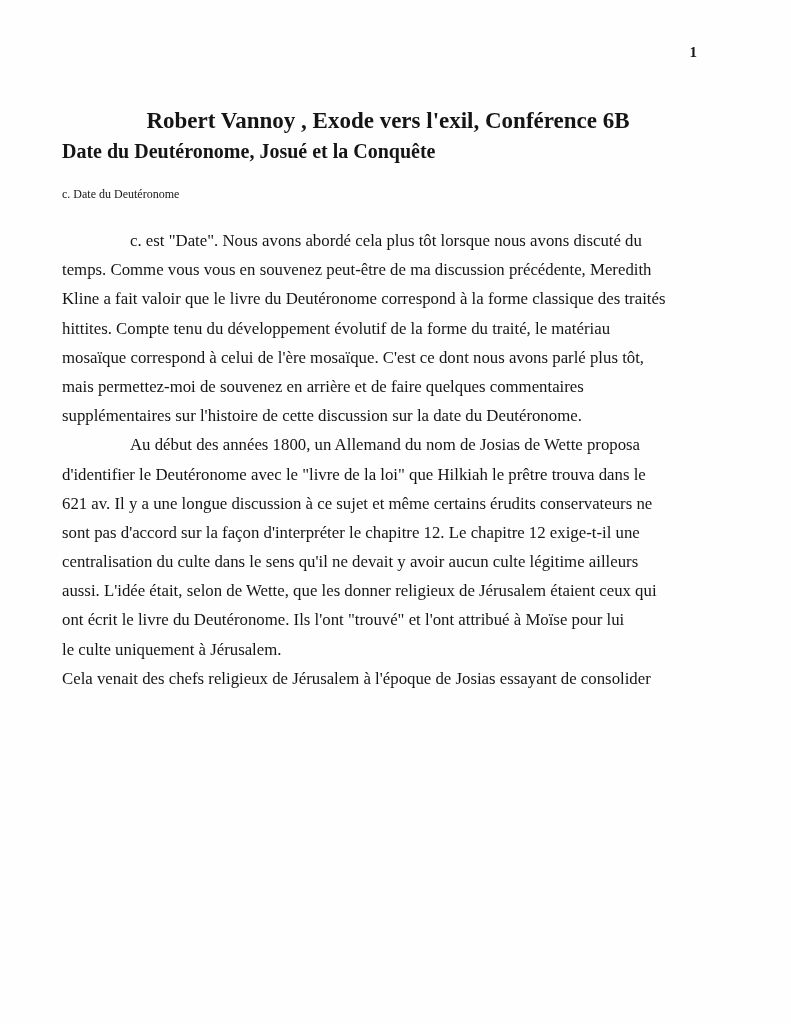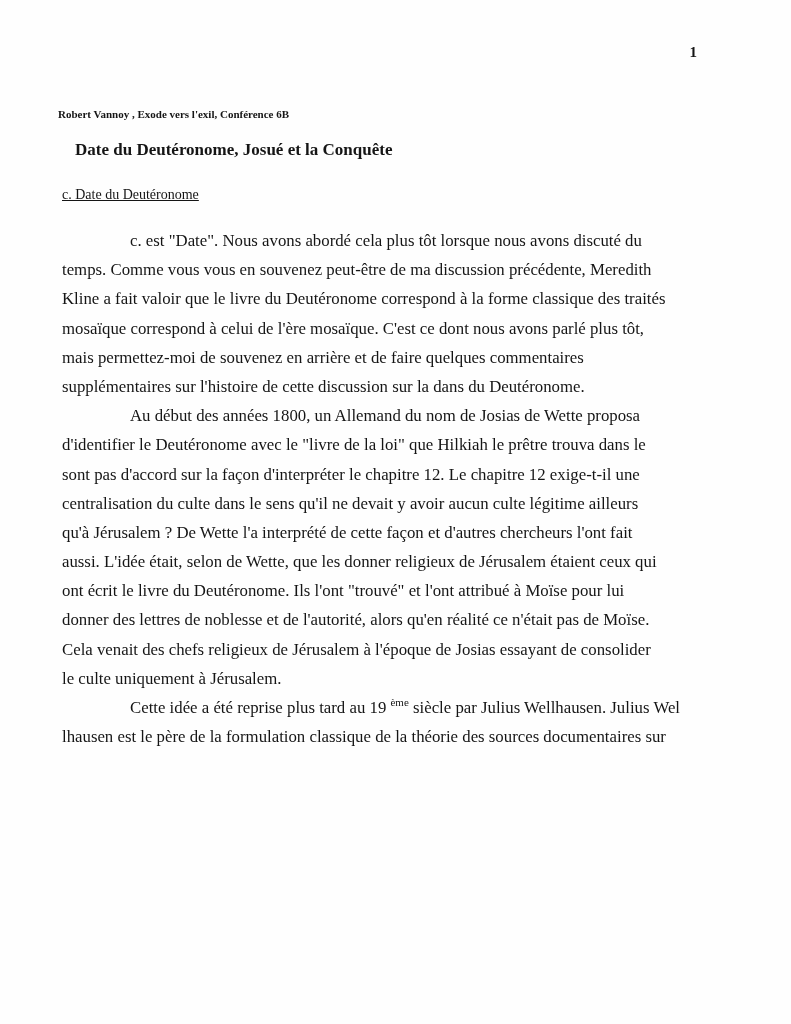--- a/index.html
+++ b/index.html
@@ -15,43 +15,41 @@
   .page-number {
     position: absolute;
     top: 44px;
     right: 94px;
     font-size: 15px;
     font-weight: 700;
   }
   .title {
     position: absolute;
     top: 108px;
-    left: 58px;
+    left: 50px;
     width: 676px;
-    text-align: left;
+    text-align: center;
     font-weight: 700;
-    font-size: 11px;
+    font-size: 23px;
     white-space: nowrap;
   }
   .subtitle {
     position: absolute;
     top: 140px;
     left: 62px;
     font-weight: 700;
-    font-size: 17px;
+    font-size: 20px;
     white-space: nowrap;
-    margin-left: 13px;
   }
   .section {
     position: absolute;
     top: 187px;
     left: 62px;
-    font-size: 14px;
+    font-size: 12px;
     white-space: nowrap;
-    text-decoration: underline;
   }
   .doc-body {
     position: absolute;
     top: 226px;
     left: 62px;
     width: 690px;
     font-size: 16.8px;
   }
   .line {
     height: 29.2px;
@@ -77,37 +75,33 @@
   <div class="subtitle">Date du Deutéronome, Josué et la Conquête</div>
 
   <div class="section">c. Date du Deutéronome</div>
 
   <div class="doc-body">
 
     <div class="para">
       <div class="line indent">c. est "Date". Nous avons abordé cela plus tôt lorsque nous avons discuté du</div>
       <div class="line">temps. Comme vous vous en souvenez peut-être de ma discussion précédente, Meredith</div>
       <div class="line">Kline a fait valoir que le livre du Deutéronome correspond à la forme classique des traités</div>
+      <div class="line">hittites. Compte tenu du développement évolutif de la forme du traité, le matériau</div>
       <div class="line">mosaïque correspond à celui de l'ère mosaïque. C'est ce dont nous avons parlé plus tôt,</div>
       <div class="line">mais permettez-moi de souvenez en arrière et de faire quelques commentaires</div>
-      <div class="line">supplémentaires sur l'histoire de cette discussion sur la dans du Deutéronome.</div>
+      <div class="line">supplémentaires sur l'histoire de cette discussion sur la date du Deutéronome.</div>
     </div>
 
     <div class="para">
       <div class="line indent">Au début des années 1800, un Allemand du nom de Josias de Wette proposa</div>
       <div class="line">d'identifier le Deutéronome avec le "livre de la loi" que Hilkiah le prêtre trouva dans le</div>
+      <div class="line">621 av. Il y a une longue discussion à ce sujet et même certains érudits conservateurs ne</div>
       <div class="line">sont pas d'accord sur la façon d'interpréter le chapitre 12. Le chapitre 12 exige-t-il une</div>
       <div class="line">centralisation du culte dans le sens qu'il ne devait y avoir aucun culte légitime ailleurs</div>
-      <div class="line">qu'à Jérusalem ? De Wette l'a interprété de cette façon et d'autres chercheurs l'ont fait</div>
       <div class="line">aussi. L'idée était, selon de Wette, que les donner religieux de Jérusalem étaient ceux qui</div>
       <div class="line">ont écrit le livre du Deutéronome. Ils l'ont "trouvé" et l'ont attribué à Moïse pour lui</div>
-      <div class="line">donner des lettres de noblesse et de l'autorité, alors qu'en réalité ce n'était pas de Moïse.</div>
+      <div class="line">le culte uniquement à Jérusalem.</div>
       <div class="line">Cela venait des chefs religieux de Jérusalem à l'époque de Josias essayant de consolider</div>
-      <div class="line">le culte uniquement à Jérusalem.</div>
     </div>
 
-    <div class="para">
-      <div class="line indent"><span>Cette idée a été reprise plus tard au 19 </span><sup class="sup">ème</sup><span> siècle par Julius Wellhausen. Julius Wel</span></div>
-      <div class="line">lhausen est le père de la formulation classique de la théorie des sources documentaires sur</div>
-    </div>
 
   </div>
 </div>
 
 </body></html>

